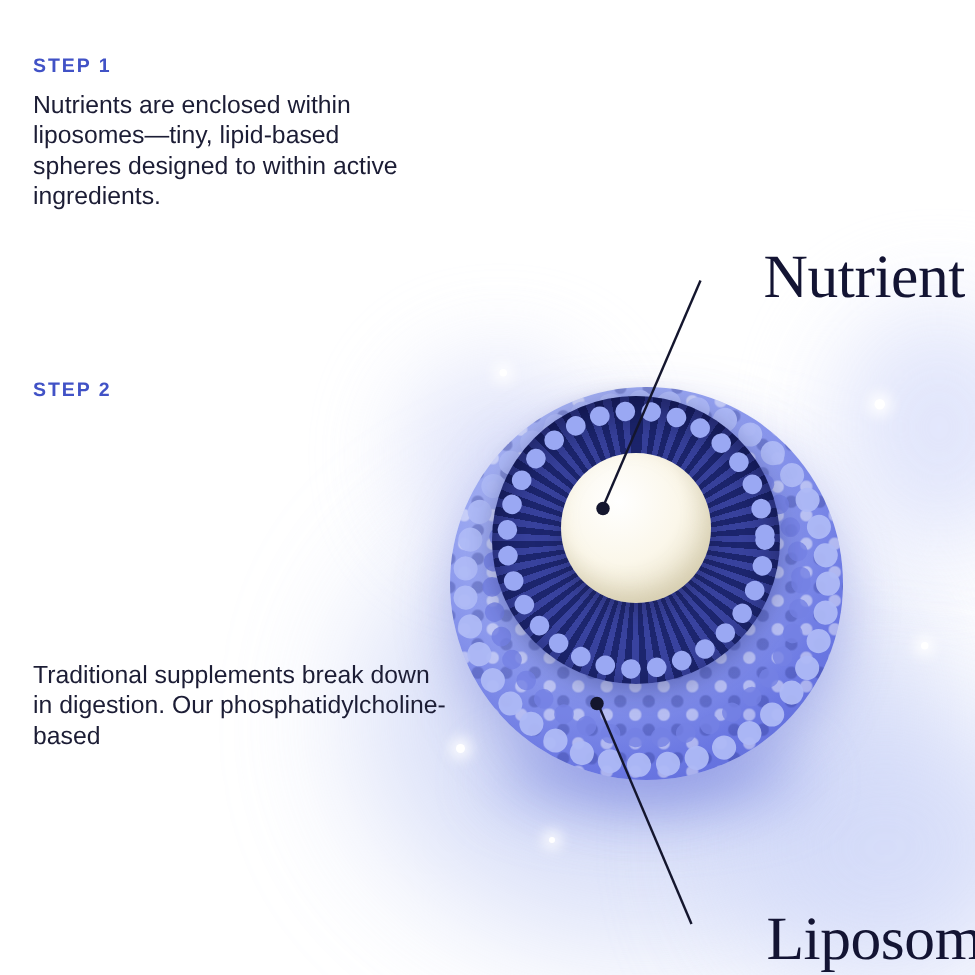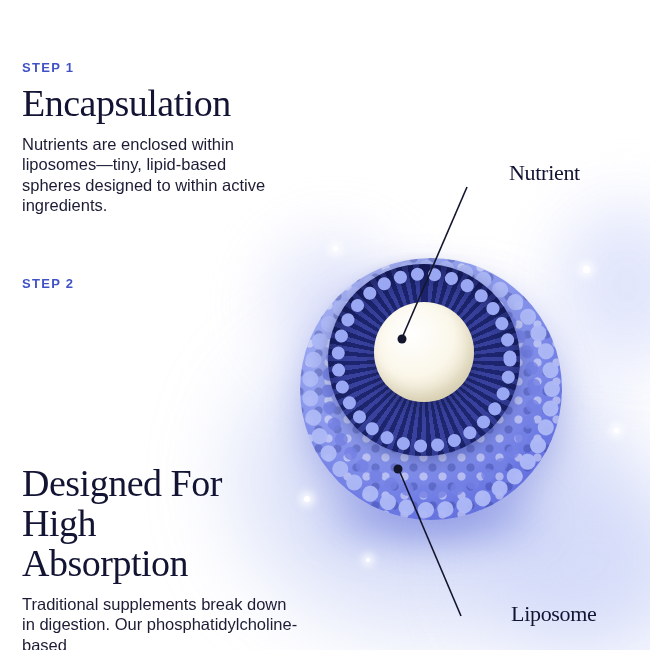--- a/index.html
+++ b/index.html
@@ -28,36 +28,36 @@
     background-size:19px 19px,19px 19px;background-position:0 0,9px 10px;}
   .lipo-cavity{position:absolute;left:328px;top:264px;width:192px;height:192px;border-radius:50%;
     background:repeating-conic-gradient(from 0deg, #1d266f 0deg 3.5deg, #39439f 3.5deg 7deg);
     box-shadow:inset 0 10px 26px rgba(5,8,45,.55), 0 4px 16px rgba(20,25,90,.35);}
   .lipo-core{position:absolute;left:374px;top:302px;width:100px;height:100px;border-radius:50%;
     background:radial-gradient(circle at 38% 32%, #ffffff 0%, #fbf7ea 45%, #e8e1c9 78%, #c9c2a6 100%);
     box-shadow:0 6px 16px rgba(25,28,70,.4), inset -4px -8px 14px rgba(180,170,130,.35);}
   .ov{position:absolute;left:0;top:0;pointer-events:none;}
 
   
-  .step{position:absolute;left:22px;margin-top:24px;}
+  .step{position:absolute;left:22px;}
   .step-1{top:36px;width:262px;}
   .step-2{top:252px;width:230px;}
   .step-3{top:440px;width:280px;}
   .kicker{font-size:13px;font-weight:600;letter-spacing:1.3px;color:#4152c6;margin:0 0 9px;}
   .title{font-family:"Liberation Serif","DejaVu Serif",serif;font-weight:500;font-size:38px;
     line-height:1.05;letter-spacing:-0.5px;color:#131433;margin:0 0 10px;}
   .step-3 .title{max-width:215px;}
   .body{font-size:16.5px;line-height:1.24;color:#1c1d35;margin:0;}
   .step-1 .body{max-width:254px;}
   .step-2 .body{max-width:216px;}
   .step-3 .body{max-width:278px;}
 
   
   .callout-label{position:absolute;font-family:"Liberation Serif","DejaVu Serif",serif;
-    font-size:22px;color:#131433;letter-spacing:-0.3px;}
+    font-size:41px;color:#131433;letter-spacing:-0.3px;}
   .label-nutrient{left:509px;top:160px;}
   .label-liposome{left:475px;top:601px;margin-left:36px;}
 </style>
 </head>
 <body>
 
 <div class="stage">
 
   <div class="blob blob-a"></div>
   <div class="blob blob-b"></div>
@@ -91,26 +91,24 @@
     <circle cx="402" cy="339" r="4.5" fill="#14162e"></circle>
     <line x1="399" y1="470" x2="461" y2="616" stroke="#14162e" stroke-width="1.6"></line>
     <circle cx="398" cy="469" r="4.5" fill="#14162e"></circle>
   </svg>
 
   <div class="callout-label label-nutrient">Nutrient</div>
   <div class="callout-label label-liposome">Liposome</div>
 
   <div class="step step-1">
     <p class="kicker">STEP 1</p>
-    <h2 class="title">Encapsulation</h2>
     <p class="body">Nutrients are enclosed within liposomes—tiny, lipid-based spheres designed to within active ingredients.</p>
   </div>
 
   <div class="step step-2">
     <p class="kicker">STEP 2</p>
   </div>
 
   <div class="step step-3">
-    <h2 class="title">Designed For High Absorption</h2>
     <p class="body">Traditional supplements break down in digestion. Our phosphatidylcholine-based</p>
   </div>
 
 </div>
 
 </body></html>

